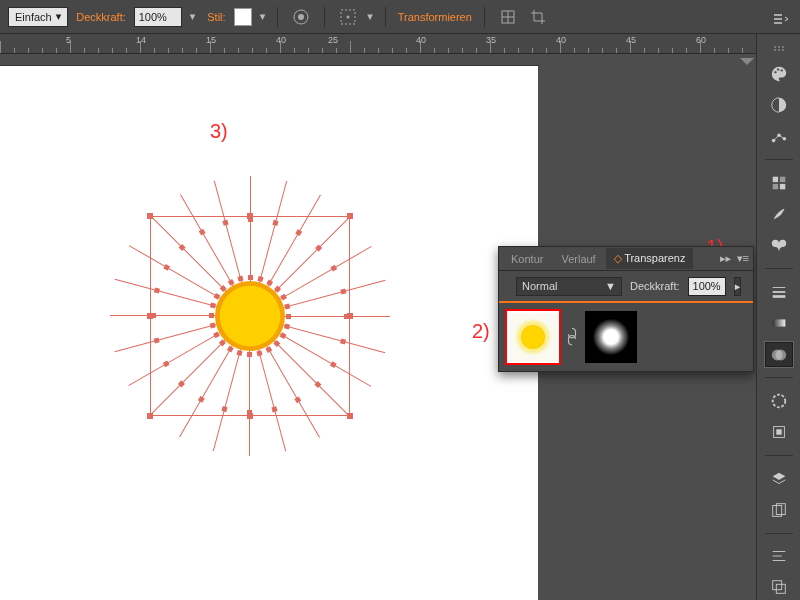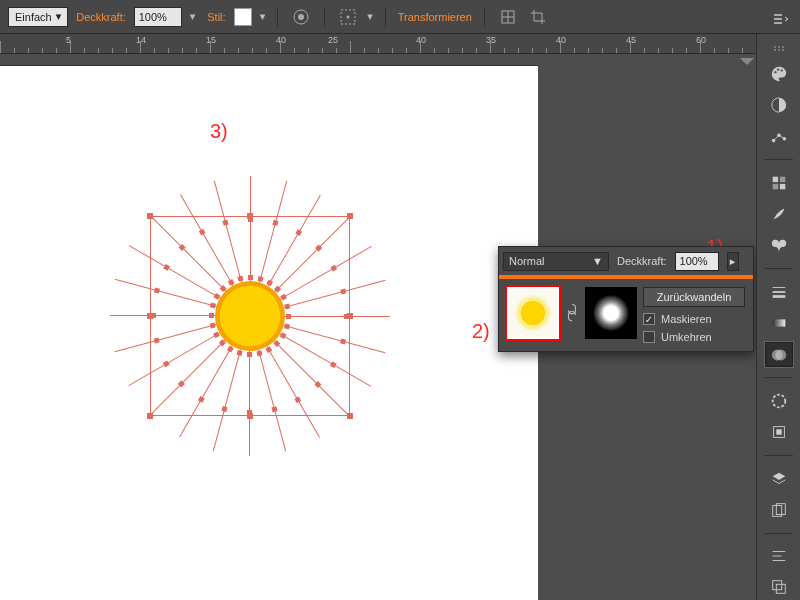--- a/index.html
+++ b/index.html
@@ -53,21 +53,21 @@
   .toolstrip .tdiv { width:28px; height:1px; background:#333; margin:4px 0;}
   .toolstrip svg { width:18px; height:18px; }
 
   
   .panel { position:absolute; left:498px; top:246px; width:256px; background:#4a4a4a; border:1px solid #2a2a2a; color:#d6d6d6; font-size:11px; box-shadow:0 4px 10px rgba(0,0,0,.5);}
   .panel .tabs { display:flex; align-items:center; height:24px; border-bottom:1px solid #2a2a2a; padding:0 4px; gap:2px;}
   .panel .tab { padding:4px 8px; color:#9e9e9e; }
   .panel .tab.active { background:#3a3a3a; color:#e0e0e0; }
   .panel .tab .pre { color:#ff8a30; margin-right:2px; }
   .panel .menuctrl { margin-left:auto; display:flex; gap:6px; color:#bbb; }
-  .panel .row { display:flex; align-items:center; padding:6px 4px; gap:8px; border-bottom:4px solid #f97316; height:32px;}
+  .panel .row { display:flex; align-items:center; padding:6px 17px; gap:8px; border-bottom:2px solid #f97316; height:32px;}
   .panel .select { flex:0 0 106px; height:19px; background:#3c3c3c; border:1px solid #2a2a2a; display:flex; align-items:center; justify-content:space-between; padding:0 5px;}
   .panel .field2 { width:44px; height:19px; background:#e6e6e6; color:#222; display:inline-flex; align-items:center; padding:0 4px; border:1px solid #222;}
   .panel .arrow { width:12px; height:19px; background:#3c3c3c; border:1px solid #2a2a2a; display:flex; align-items:center; justify-content:center;}
   .panel .body { display:flex; padding:8px; gap:6px; align-items:flex-start;}
   .thumb { width:52px; height:52px; background:#000; display:flex; align-items:center; justify-content:center; position:relative; }
   .thumb.active { outline:2px solid #ff0000; outline-offset:0; border:2px solid #fff;}
   .thumb.art { background:#fafaf0;}
   .thumb .sunmini { width:22px; height:22px; border-radius:50%; background:#ffd000; position:relative; box-shadow:0 0 0 1px #efc400;}
   .thumb .sunmini::before{content:"";position:absolute;inset:-11px;border-radius:50%;background:radial-gradient(circle,rgba(255,220,0,.45) 0 45%, transparent 60%);}
   .thumb.mask { background:#000;}
@@ -241,20 +241,29 @@
   </div>
   <div class="grayzone"></div>
 </div>
 <div class="scrollup"></div>
 
 <div class="anno" style="left:210px; top:120px;">3)</div>
 <div class="anno" style="left:472px; top:320px;">2)</div>
 <div class="anno" style="left:706px; top:236px;">1)</div>
 
 <div class="panel">
+  <div class="tabs">
+    <div class="tab"><span>Kontur</span></div>
+    <div class="tab"><span>Verlauf</span></div>
+    <div class="tab active"><span class="pre">◇</span><span>Transparenz</span></div>
+    <div class="menuctrl">
+      <span>▸▸</span>
+      <span>▾≡</span>
+    </div>
+  </div>
   <div class="row">
     <div class="select">
       <span>Normal</span>
         <span>▼</span>
     </div>
     <span>Deckkraft:</span>
     <div class="field2">
         <span>100%</span>
       </div>
     <div class="arrow">▸</div>
@@ -264,33 +273,20 @@
         <div class="sunmini"></div>
       </div>
     <div class="link">
         <svg viewBox="0 0 12 20">
           <path d="M6 3a3 3 0 013 3v2a3 3 0 01-6 0M6 17a3 3 0 01-3-3v-2a3 3 0 016 0" fill="none" stroke="#bbb"></path>
         </svg>
       </div>
     <div class="thumb mask">
         <div class="glow"></div>
       </div>
-    <div class="opts">
-      <div class="btn">
-          <span>Zurückwandeln</span>
-        </div>
-      <label class="chk">
-          <span class="box">✓</span>
-          <span>Maskieren</span>
-        </label>
-      <label class="chk">
-          <span class="box"></span>
-          <span>Umkehren</span>
-        </label>
-    </div>
   </div>
 </div>
 
 <div class="toolstrip">
   <div class="grip">
       <span></span>
       <span></span>
       <span></span>
     </div>
 <div class="tbtn">

